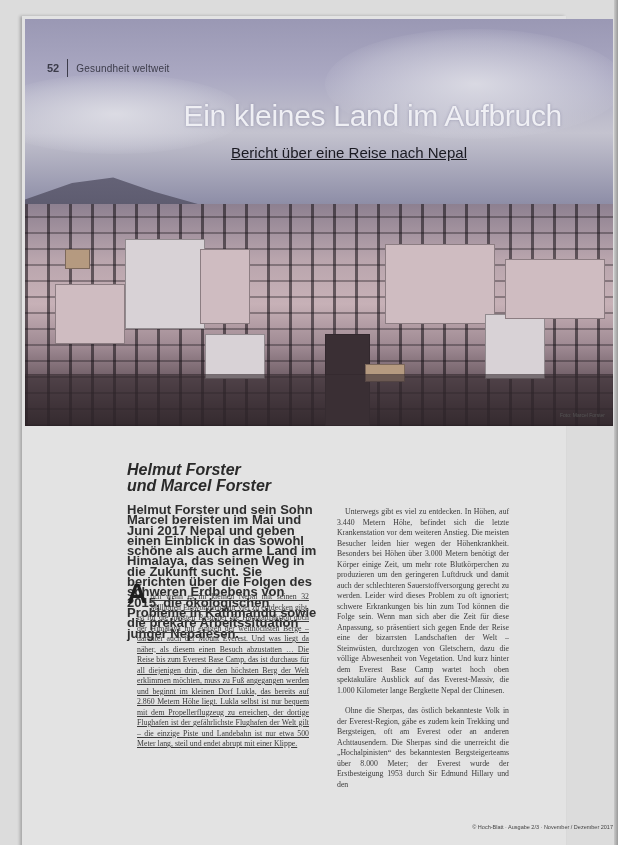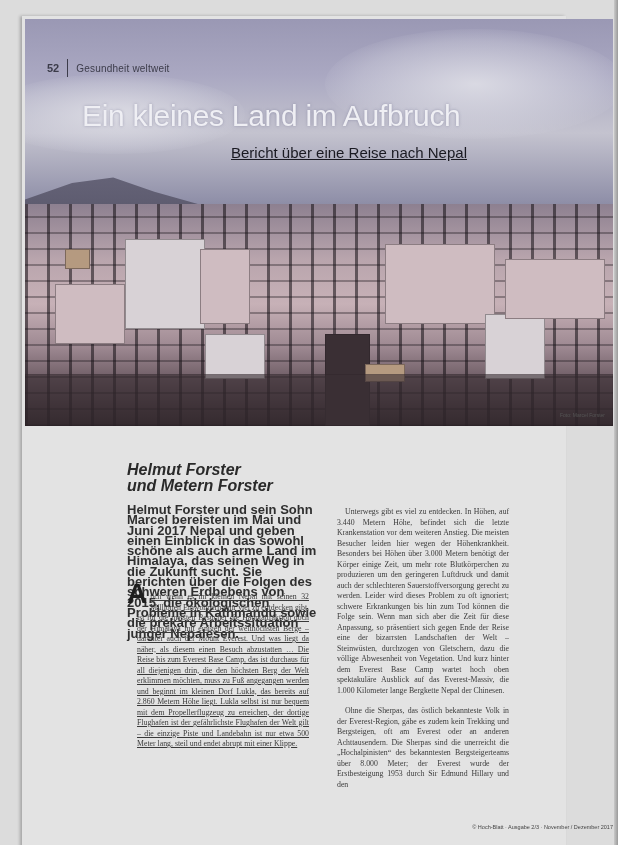--- a/index.html
+++ b/index.html
@@ -44,21 +44,21 @@
     position: absolute; left: 25px; top: 42px; display: flex; align-items: center; gap: 8px;
     font-family: "Liberation Sans", sans-serif; color: #3c3c4a;
   }
   .kicker .num { font-size: 11px; font-weight: bold; }
   .kicker .bar { width: 1px; height: 18px; background: #3c3c4a; }
   .kicker .label { font-size: 10px; letter-spacing: 0.2px; }
 
   .title {
     position: absolute; left: 60px; top: 83px; width: 480px;
     font-family: "Liberation Sans", sans-serif; font-size: 30px; color: #efeff4;
-    text-shadow: 0 0 3px rgba(120,120,150,0.6); letter-spacing: -0.3px;
+    text-shadow: 0 0 3px rgba(120,120,150,0.6); letter-spacing: -0.3px; text-align: right;
   }
   .subtitle {
     position: absolute; left: 230px; top: 128px;
     font-family: "Liberation Sans", sans-serif; font-size: 15px; color: #1a1a22; text-decoration: underline;
   }
   .credit {
     position: absolute; right: 10px; top: 397px;
     font-family: "Liberation Sans", sans-serif; font-size: 5px; color: #555;
   }
 
@@ -123,21 +123,21 @@
       <span class="label">Gesundheit weltweit</span>
     </div>
 
     <div class="title" style="left:57px;top:80px;">Ein kleines Land im Aufbruch</div>
     <div class="subtitle" style="left:206px;top:125px;">Bericht über eine Reise nach Nepal</div>
     <div class="credit" style="right:8px;top:393px;">Foto: Marcel Forster</div>
   </div>
 
   <div class="byline" style="left:105px;">
     <div>Helmut Forster</div>
-    <div>und Metern Forster</div>
+    <div>und Marcel Forster</div>
   </div>
 
   <div class="intro" style="left:105px;">Helmut Forster und sein Sohn Marcel bereisten im Mai und Juni 2017 Nepal und geben einen Einblick in das sowohl schöne als auch arme Land im Himalaya, das seinen Weg in die Zukunft sucht. Sie berichten über die Folgen des schweren Erdbebens von 2015, die ökologischen Probleme in Kathmandu sowie die prekäre Arbeitssituation junger Nepalesen.</div>
 
   <div class="col col1" style="left:105px;">
     <span class="dropcap">A</span>
     <p class="first">uch wenn es im kleinen Nepal mit seinen 32 Millionen Einwohnern sehr viel zu entdecken gibt, ist für die meisten Besucher die Hauptattraktion doch der Himalaya mit einigen der welthöchsten Berge – darunter auch der Mount Everest. Und was liegt da näher, als diesem einen Besuch abzustatten … Die Reise bis zum Everest Base Camp, das ist durchaus für all diejenigen drin, die den höchsten Berg der Welt erklimmen möchten, muss zu Fuß angegangen werden und beginnt im kleinen Dorf Lukla, das bereits auf 2.860 Metern Höhe liegt. Lukla selbst ist nur bequem mit dem Propellerflugzeug zu erreichen, der dortige Flughafen ist der gefährlichste Flughafen der Welt gilt – die einzige Piste und Landebahn ist nur etwa 500 Meter lang, steil und endet abrupt mit einer Klippe.</p>
   </div>
 
   <div class="col col2" style="left:305px;">

